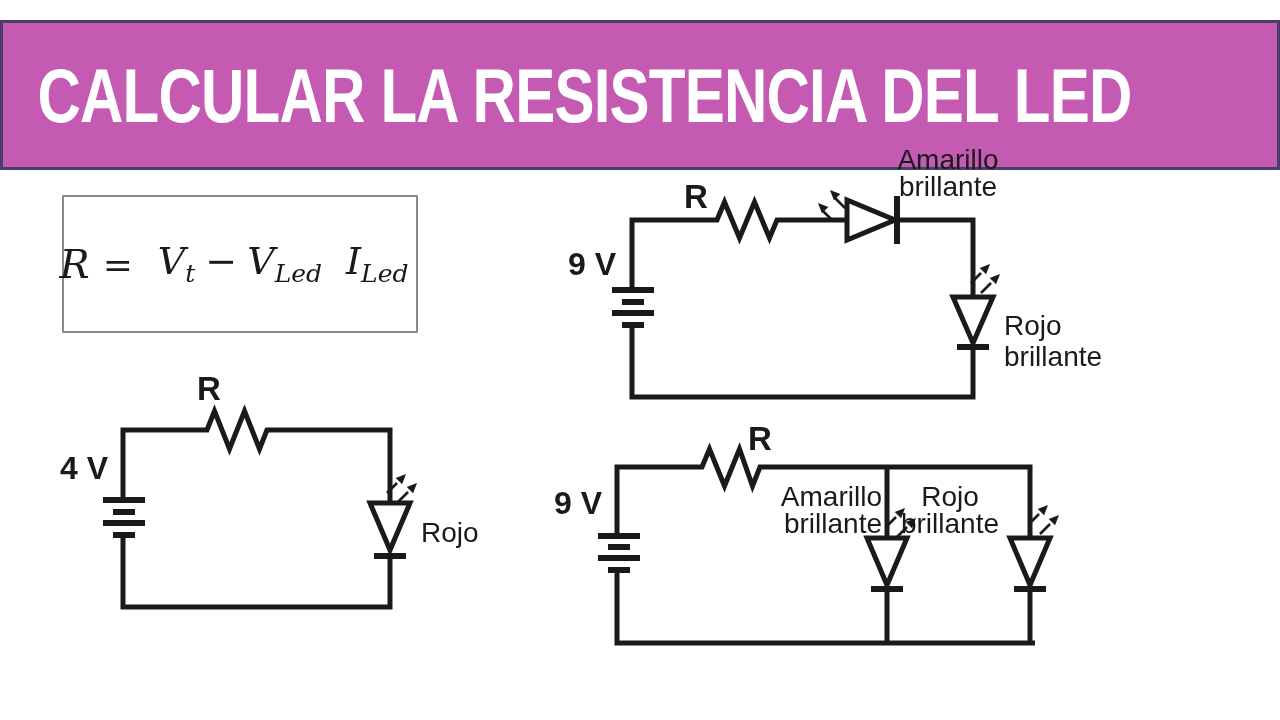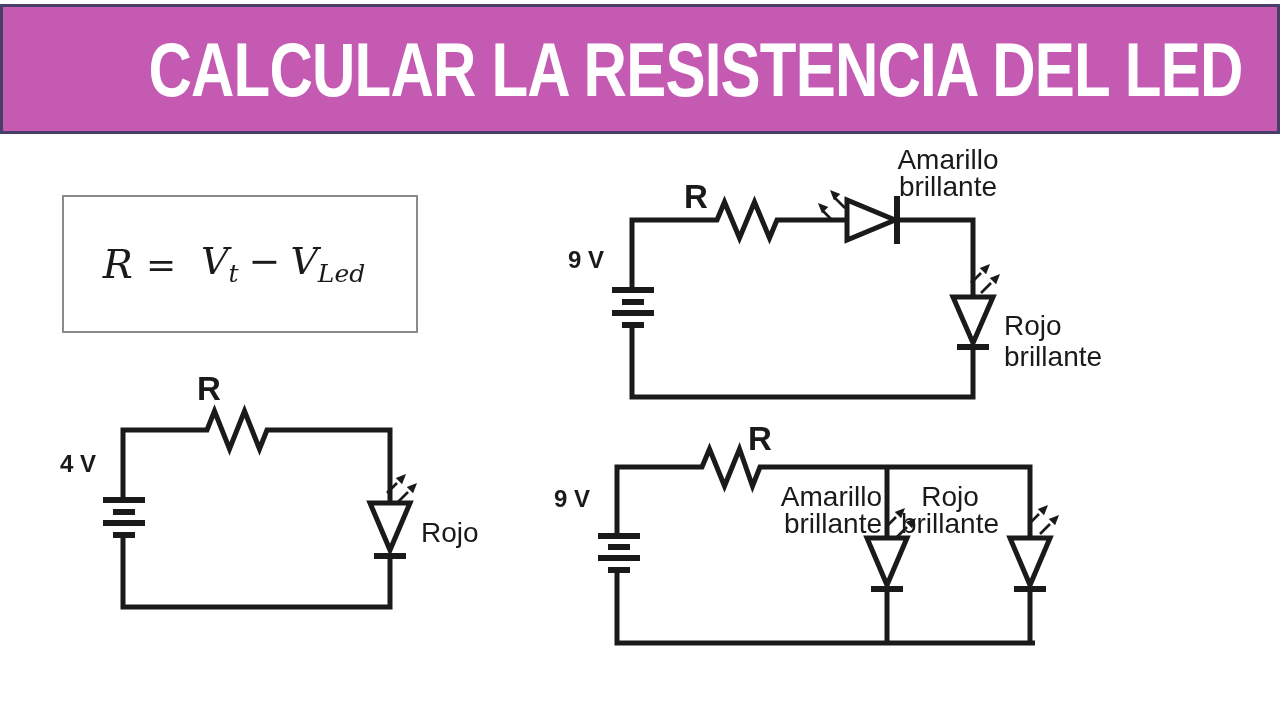--- a/index.html
+++ b/index.html
@@ -5,23 +5,23 @@
   :root{
     --banner_fill:#c45ab1; --banner_border:#483e68; --ink:#1a1a1a;
     --box_border:#8a8a8a; --background:#ffffff; --title_text:#ffffff;
   }
   *{margin:0;padding:0;box-sizing:border-box}
   html,body{background:#fff}
   .stage{position:relative;width:1280px;height:720px;background:var(--background);
     overflow:hidden;font-family:"Liberation Sans",sans-serif;color:var(--ink)}
 
   
-  .banner{position:absolute;left:0;top:4px;width:1280px;height:130px;
+  .banner{position:absolute;left:0;top:20px;width:1280px;height:150px;
     background:var(--banner_fill);border:3px solid var(--banner_border);
-    display:flex;align-items:center;justify-content:flex-start}
+    display:flex;align-items:center;justify-content:flex-end}
   .banner .title-text{font-size:76px;font-weight:bold;color:var(--title_text);
     white-space:nowrap;letter-spacing:-1px;transform:scaleX(0.79);transform-origin:center}
 
   
   .formula-box{position:absolute;left:62px;top:195px;width:356px;height:138px;
     border:2px solid var(--box_border);display:flex;align-items:center;justify-content:center;
     gap:13px;font-family:"DejaVu Serif","Liberation Serif",serif;font-style:italic;color:var(--ink)}
   .f-lhs{font-size:40px}
   .f-eq{font-size:36px;font-style:normal}
   .frac{display:inline-flex;flex-direction:row;align-items:stretch;text-align:center}
@@ -34,40 +34,41 @@
   .circuit{position:absolute}
   svg .wire{fill:none;stroke:var(--ink);stroke-width:5;stroke-linejoin:miter;stroke-linecap:butt}
   svg .plate{stroke:var(--ink);stroke-width:6;stroke-linecap:butt}
   svg .led-tri{fill:#ffffff;stroke:var(--ink);stroke-width:5;stroke-linejoin:miter}
   svg .cbar{stroke:var(--ink);stroke-width:6;stroke-linecap:butt}
   svg .ray{stroke:var(--ink);stroke-width:2.6;fill:none}
   svg .rayhead{fill:var(--ink);stroke:none}
 
   
   .lbl{position:absolute;color:var(--ink);font-size:28px;line-height:27px;white-space:nowrap}
-  .lbl-bold{position:absolute;color:var(--ink);font-weight:bold;font-size:24px;line-height:1;white-space:nowrap}
+  .lbl-bold{position:absolute;color:var(--ink);font-weight:bold;font-size:32px;line-height:1;white-space:nowrap}
   .lbl-r{font-size:33px}
   .t-center{text-align:center}
   .t-right{text-align:right}
 </style>
 </head>
 <body>
 
 <div class="stage">
 
   <div class="banner">
     <span class="title-text">CALCULAR LA RESISTENCIA DEL LED</span>
   </div>
 
   <div class="formula-box">
     <span class="f-lhs">R</span>
     <span class="f-eq">=</span>
     <span class="frac">
       <span class="num"><span>V</span><span class="f-sub">t</span><span class="f-minus">−</span><span>V</span><span class="f-sub">Led</span></span>
       <span class="fbar"></span>
+      <span class="den"><span>I</span><span class="f-sub">Led</span></span>
     </span>
   </div>
 
   <svg class="circuit" style="left:560px;top:140px" width="540" height="270" viewBox="0 0 540 270">
     <path class="wire" d="M72,150 L72,80 L157,80 L164.5,62 L179.5,98 L194.5,62 L209.5,98 L217,80 L287,80
          M337,80 L413,80 L413,155
          M413,207 L413,257 L72,257 L72,185"></path>
     <g>
       <line class="plate" x1="52" y1="150" x2="94" y2="150"></line>
       <line class="plate" x1="62" y1="162" x2="84" y2="162"></line>

